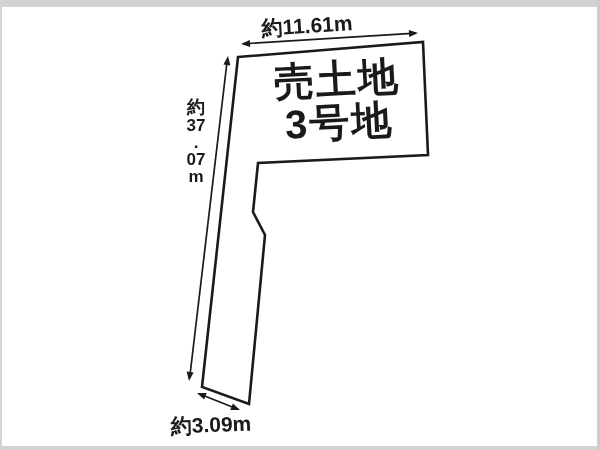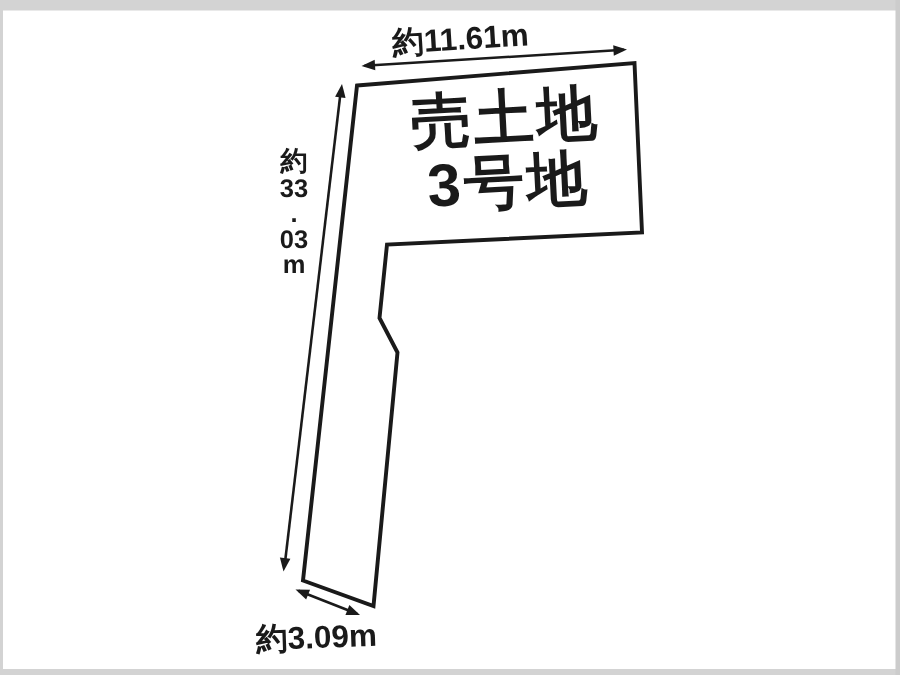--- a/index.html
+++ b/index.html
@@ -90,23 +90,23 @@
 
   <div class="parcel-title">
     <div>売土地</div>
     <div>3号地</div>
   </div>
 
   <div class="label dim-top">約11.61m</div>
 
   <div class="label dim-left" aria-label="約21.07m">
     <span class="cjk">約</span>
-    <span>33</span>
+    <span>37</span>
     <span>.</span>
-    <span>03</span>
+    <span>07</span>
     <span>m</span>
   </div>
 
   <div class="label dim-bottom">約3.09m</div>
 
   <div class="frame-top"></div>
   <div class="frame-bottom"></div>
   <div class="frame-left"></div>
   <div class="frame-right"></div>
 </div>

